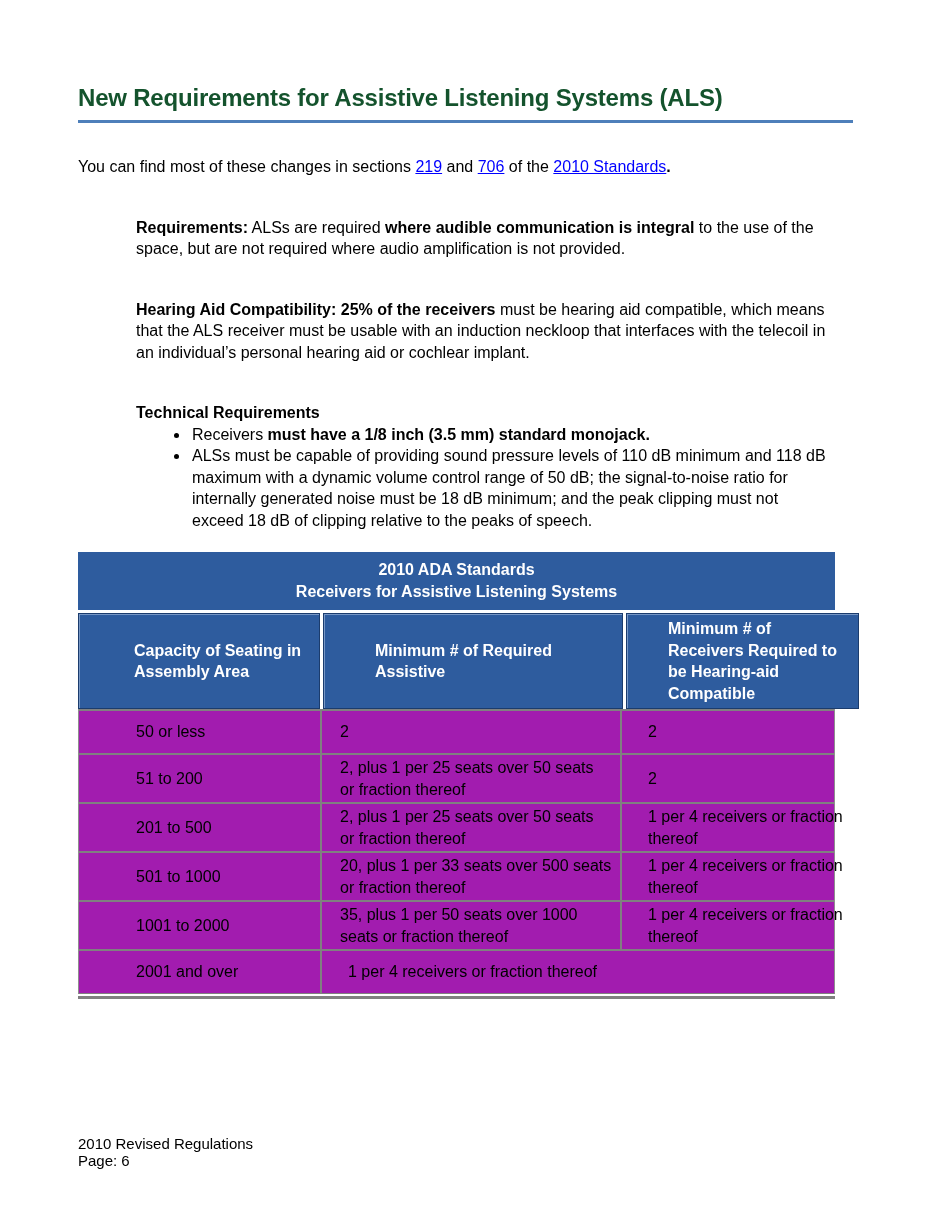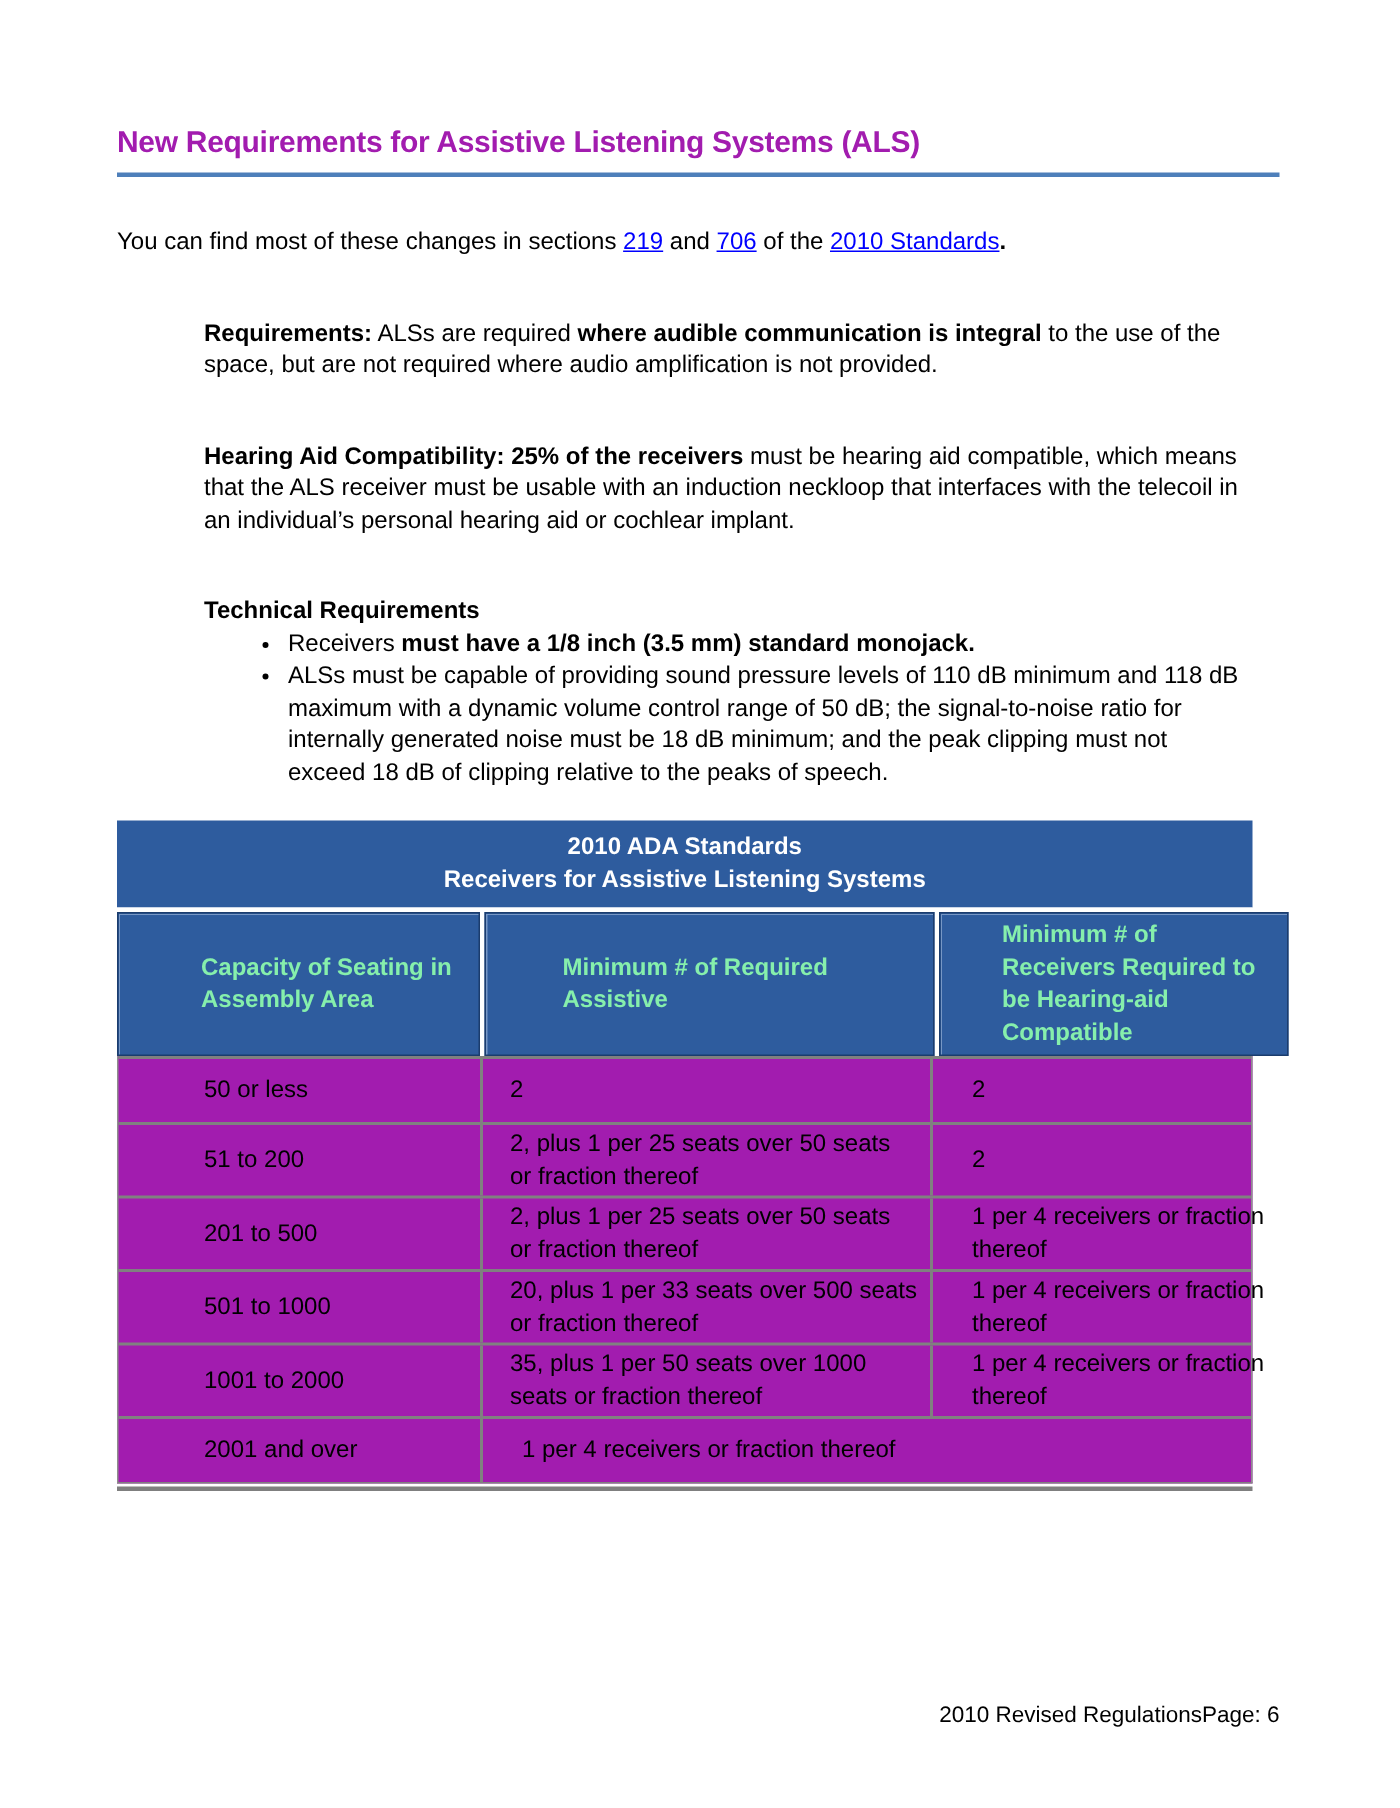--- a/index.html
+++ b/index.html
@@ -4,21 +4,21 @@
 <style>
   * { margin:0; padding:0; box-sizing:border-box; }
   html,body { background:#ffffff; }
   body {
     width:933px; height:1205px; position:relative; overflow:hidden;
     font-family:"Liberation Sans", sans-serif; color:#000;
   }
   .content { position:absolute; left:78px; top:84px; width:775px; }
 
   h1.doc-title {
-    font-size:20px; font-weight:bold; color:#a21caf;
+    font-size:24px; font-weight:bold; color:#14532d;
     padding-bottom:8px; border-bottom:3px solid #4E7FBA;
     letter-spacing:-0.2px;
   }
   p, li { font-size:16px; line-height:21.5px; }
   .intro { margin-top:33px; }
   a.doc-link { color:#0000FF; text-decoration:underline; cursor:pointer; }
   .indent { margin-left:58px; margin-top:18px; width:697px; }
   .indent p.para { margin-bottom:21px;margin-top:39px; }
   .bold-head { font-weight:bold; margin-bottom:0 !important; }
   ul.bullets { margin:0 0 21px 0; padding-left:54px; list-style:disc; }
@@ -29,21 +29,21 @@
   .tbl { margin-top:0; width:757px; }
   .banner {
     background:#2E5C9E; color:#fff; font-weight:bold; text-align:center;
     font-size:16px; line-height:21.5px; padding:7px 0 8px 0;
   }
   .hrow {
     display:grid; grid-template-columns:242px 300px 233px;
     column-gap:3px; padding:3px 0 0 0; background:#fff;
   }
   .hcell {
-    background:#2E5C9E; color:#86efac; font-weight:bold; font-size:16px;
+    background:#2E5C9E; color:#ffffff; font-weight:bold; font-size:16px;
     line-height:21.5px; min-height:86px; display:flex; flex-direction:column;
     justify-content:center; border:1px solid #1B3C6D;
     box-shadow: inset 1px 1px 0 rgba(180,200,230,0.55);
   }
   .hcell.c0 { padding:4px 6px 4px 55px; }
   .hcell.c1 { padding:4px 8px 4px 51px; }
   .hcell.c2 { padding:4px 10px 4px 41px; }
   .grid-body {
     border-left:1px solid #8e8e8e; border-right:1px solid #8e8e8e;
     border-bottom:1px solid #808080; background:#a21caf;
@@ -57,21 +57,21 @@
     font-size:16px; line-height:21.5px; min-height:42px;
     display:flex; flex-direction:column; justify-content:center;
   }
   .tcell.c0 { padding:2px 4px 2px 57px; }
   .tcell.c1 { padding:2px 8px 2px 18px; border-left:2px solid #808080; }
   .tcell.c2 { padding:2px 8px 2px 26px; border-left:2px solid #808080; }
   .bottom-bar { height:3px; background:#7f7f7f; margin-top:2px; }
 
   .footer {
     position:absolute; left:78px; top:1135px; width:775px;
-    display:flex; justify-content:flex-end; font-size:15px;
+    display:flex; justify-content:flex-end; font-size:15px;flex-direction:column;
   }
 </style>
 </head>
 <body>
 
 <div class="content">
 
   <h1 class="doc-title">New Requirements for Assistive Listening Systems (ALS)</h1>
 
   <p class="intro"><span>You can find most of these changes in sections </span><a class="doc-link">219</a><span> and </span><a class="doc-link">706</a><span> of the </span><a class="doc-link">2010 Standards</a><b>.</b></p>

